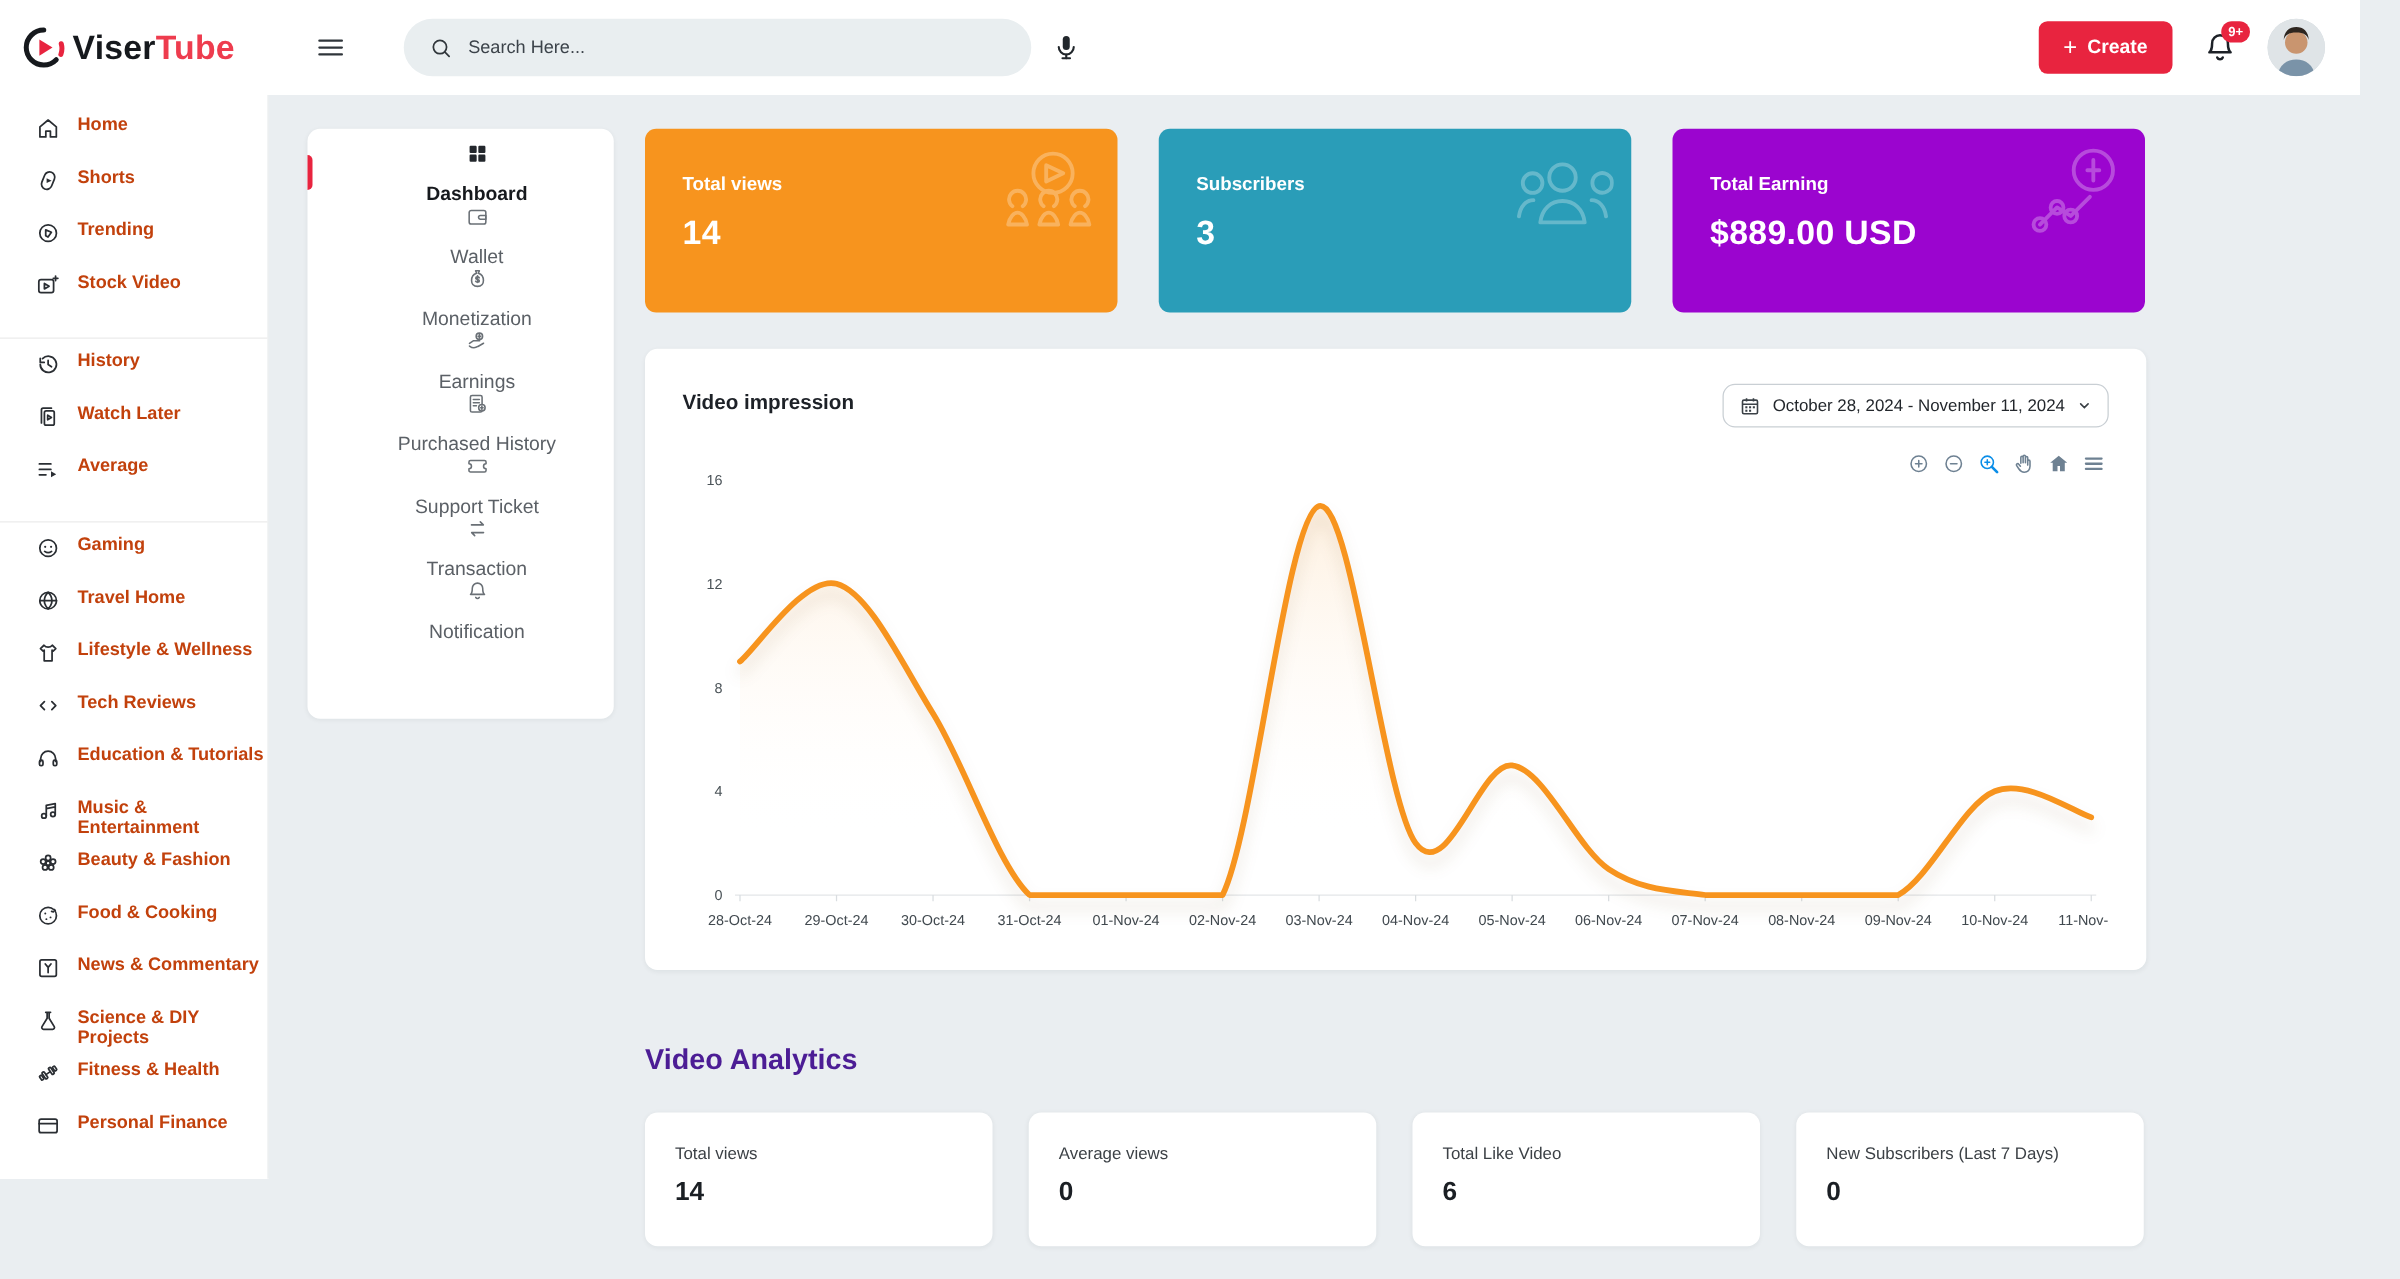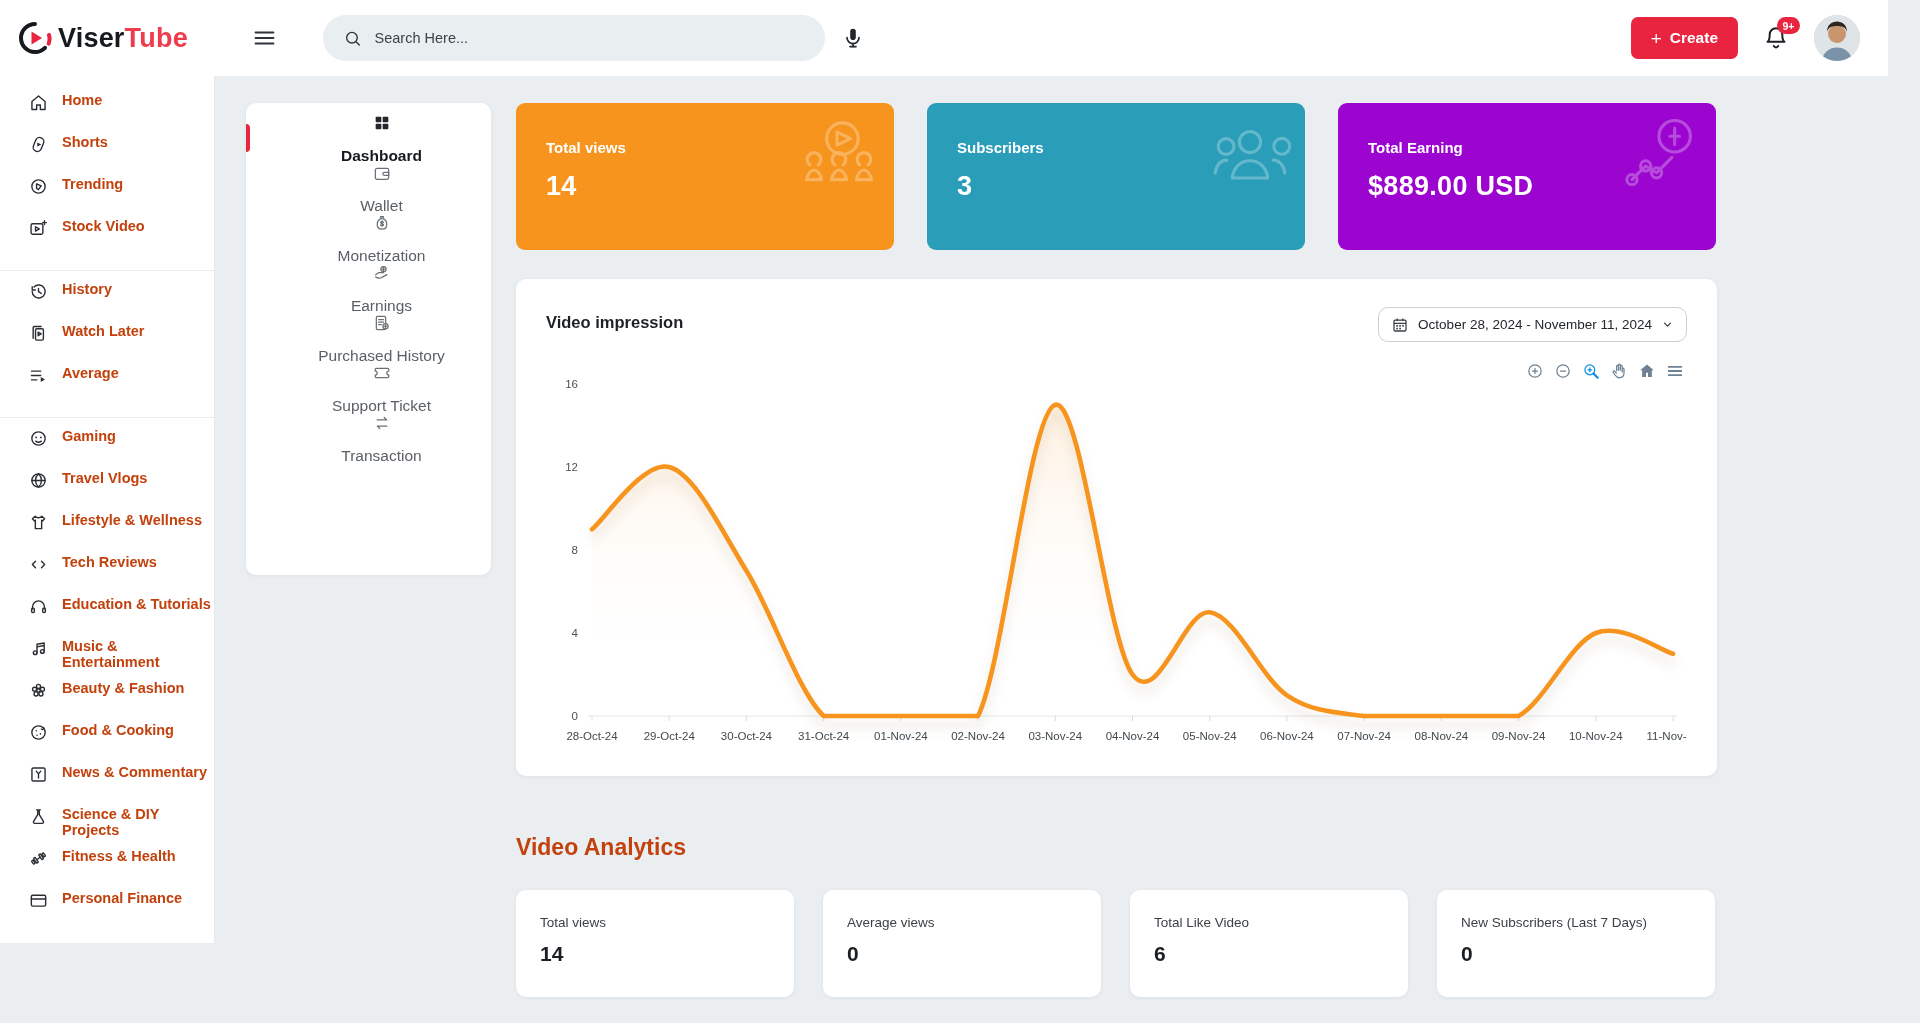--- a/index.html
+++ b/index.html
@@ -56,21 +56,21 @@
   .date-select { display:flex; align-items:center; gap:9px; border:1px solid #c9cfd4; border-radius:10px; height:35px; padding:0 12px 0 12px; background:#fff; cursor:pointer; color:#23272c; font-family:inherit; }
   .date-select .dtxt { font-size:13.5px; color:#23272c; }
   .date-select .cal { color:#3a4046; display:flex; }
   .date-select .car { color:#3a4046; display:flex; }
   .chart-toolbar { position:absolute; top:82px; right:32px; display:flex; gap:8px; align-items:center; }
   .tool-btn { background:none; border:none; padding:0; cursor:pointer; color:#6e8192; display:flex; }
   .tool-btn.active { color:#0b8ee8; }
   #impression-chart { margin-top:24px; }
   .line-path { filter:drop-shadow(0 9px 6px rgba(90,60,10,.14)); }
 
-  .analytics-title { font-size:23px; font-weight:800; color:#c2410c; margin-top:58px; }
+  .analytics-title { font-size:23px; font-weight:800; color:#4c1d95; margin-top:58px; }
   .analytics-row { display:flex; gap:29px; margin-top:29px; }
   .ana-card { width:278px; height:107px; background:#fff; border-radius:10px; box-shadow:0 1px 4px rgba(20,30,40,.06); padding:25px 0 0 24px; }
   .ana-card .l { font-size:13.5px; color:#3c4146; }
   .ana-card .v { font-size:21px; font-weight:800; color:#1b1f24; margin-top:12px; }
 
   svg.icon { display:block; }
 </style>
 </head>
 <body>
 
@@ -210,21 +210,21 @@
       <span class="lbl">Gaming</span>
     </div>
     <div class="side-item">
       <span class="ic">
         <svg class="icon" width="21" height="21" viewBox="0 0 24 24" fill="none" stroke="currentColor" stroke-width="1.6" stroke-linecap="round" stroke-linejoin="round">
           <circle cx="12" cy="12" r="7.6"></circle>
           <path d="M4.4 12h15.2"></path>
           <path d="M12 4.4c-4.6 4.4-4.6 10.8 0 15.2M12 4.4c4.6 4.4 4.6 10.8 0 15.2"></path>
         </svg>
       </span>
-      <span class="lbl">Travel Vlogs</span>
+      <span class="lbl">Travel Home</span>
     </div>
     <div class="side-item">
       <span class="ic">
         <svg class="icon" width="21" height="21" viewBox="0 0 24 24" fill="none" stroke="currentColor" stroke-width="1.6" stroke-linecap="round" stroke-linejoin="round">
           <path d="M8.2 4.8 5 7.8l2.4 2.4 1-.9V19h7.2v-9.7l1 .9L19 7.8l-3.2-3c-.9 1.1-2.2 1.7-3.8 1.7s-2.9-.6-3.8-1.7z"></path>
         </svg>
       </span>
       <span class="lbl">Lifestyle &amp; Wellness</span>
     </div>
     <div class="side-item">
@@ -387,20 +387,29 @@
         </span>
         <span class="lbl">Support Ticket</span>
       </div>
       <div class="menu-item">
         <span class="ic">
           <svg class="icon" width="20" height="20" viewBox="0 0 24 24" fill="none" stroke="currentColor" stroke-width="1.5" stroke-linecap="round" stroke-linejoin="round">
             <path d="M6.2 8.3h11.4l-2.9-2.9M17.8 15.7H6.4l2.9 2.9"></path>
           </svg>
         </span>
         <span class="lbl">Transaction</span>
+      </div>
+      <div class="menu-item">
+        <span class="ic">
+          <svg class="icon" width="20" height="20" viewBox="0 0 24 24" fill="none" stroke="currentColor" stroke-width="1.5" stroke-linecap="round" stroke-linejoin="round">
+            <path d="M12 4.2a5 5 0 0 0-5 5c0 4.8-1.7 5.8-1.7 5.8h13.4s-1.7-1-1.7-5.8a5 5 0 0 0-5-5z"></path>
+            <path d="M10.3 17.9a1.9 1.9 0 0 0 3.4 0"></path>
+          </svg>
+        </span>
+        <span class="lbl">Notification</span>
       </div>
     </nav>
 
   <div class="right-col">
     <div class="stats-row" id="stats-row">
         <div class="stat-card" style="background: rgb(247, 148, 30);">
           <div class="t">Total views</div>
           <div class="v">14</div>
           <span class="wm">
             <svg class="icon" width="82" height="82" viewBox="0 0 24 24" fill="none" stroke="currentColor" stroke-width="0.9" stroke-linecap="round" stroke-linejoin="round">

